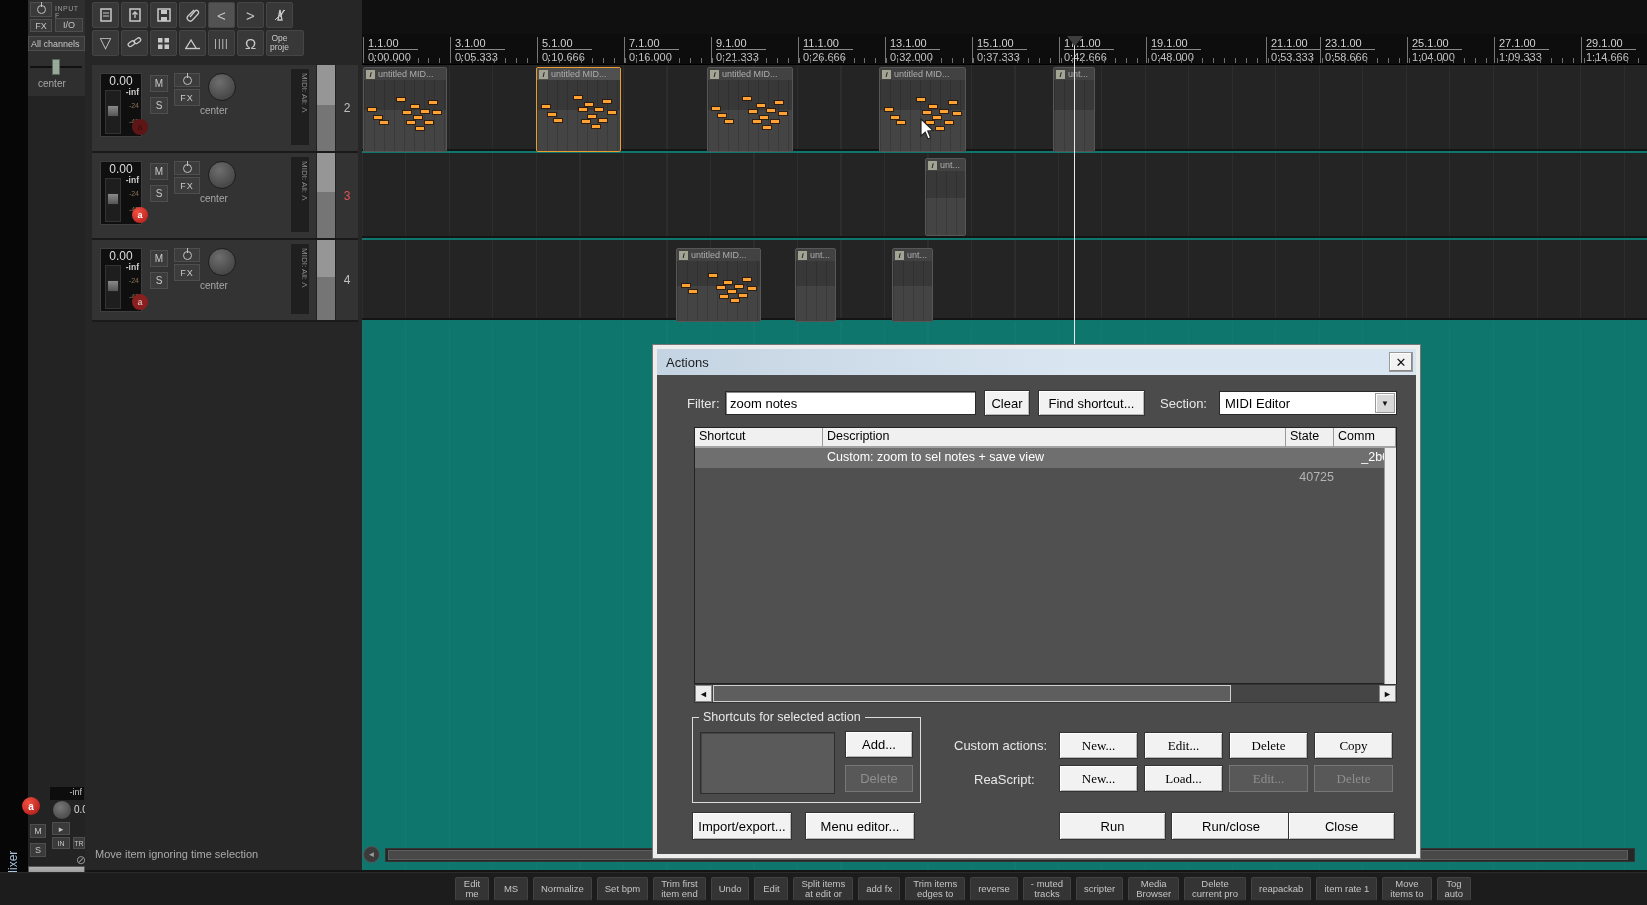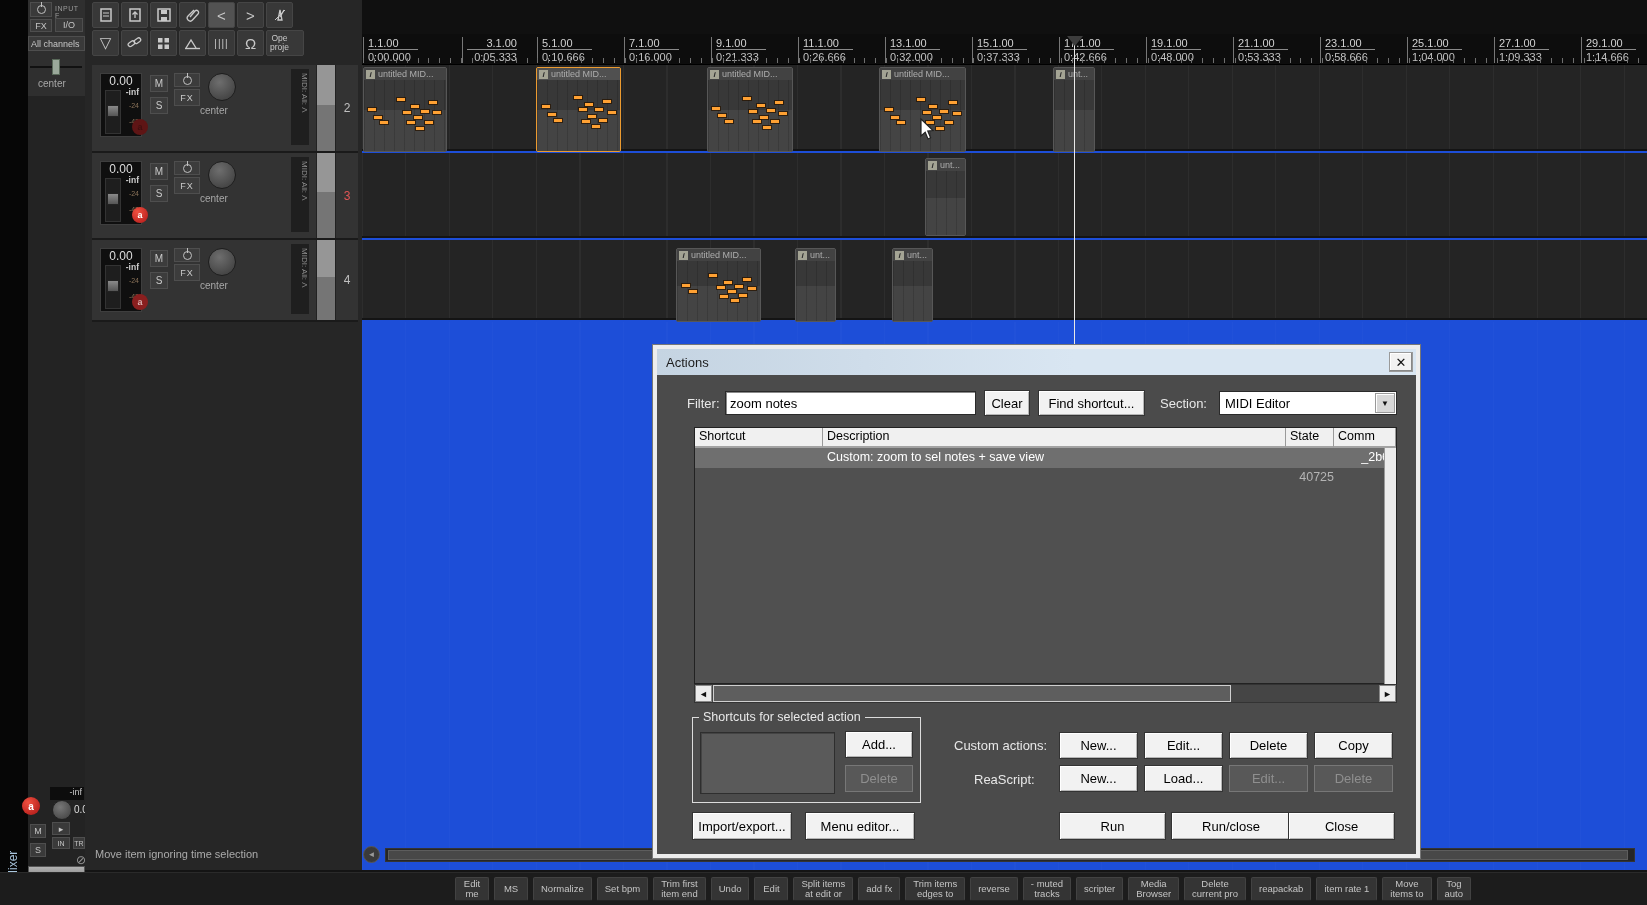--- a/index.html
+++ b/index.html
@@ -57,21 +57,21 @@
   .fx-btn { position:absolute; left:82px; top:24px; width:26px; height:17px; background:#3c3c3c; border:1px solid #4e4e4e; color:#c9c9c9; font-size:9px; display:flex; align-items:center; justify-content:center; letter-spacing:1px; }
   .knob { position:absolute; left:116px; top:8px; width:28px; height:28px; border-radius:50%; background:radial-gradient(circle at 40% 32%,#6e6e6e,#383838); border:1px solid #1e1e1e; }
   .knob-label { position:absolute; left:108px; top:40px; color:#a8a8a8; font-size:10px; }
   .midistrip { position:absolute; left:199px; top:4px; width:18px; bottom:6px; background:#1f1f1f; color:#8f8f8f; font-size:8px; writing-mode:vertical-rl; padding-top:4px; text-align:left; overflow:hidden; }
   .vscroll-strip { position:absolute; left:224px; top:0; width:20px; height:100%; background:linear-gradient(180deg,#969696 0 46%,#757575 46%); border-left:1px solid #222; border-right:1px solid #222; }
   .tracknum { position:absolute; left:244px; top:0; width:22px; height:100%; display:flex; align-items:center; justify-content:center; font-size:12px; }
 
   #status-text { position:absolute; left:10px; top:848px; color:#ababab; font-size:11px; }
 
   
-  #arrange { position:absolute; left:362px; top:0; width:1285px; height:870px; background:#1d4ed8; }
+  #arrange { position:absolute; left:362px; top:0; width:1285px; height:870px; background:#0f766e; }
   #arr-topstrip { position:absolute; left:0; top:0; width:100%; height:34px; background:#101010; }
   #ruler { position:absolute; left:0; top:34px; width:100%; height:31px; background:#0d0d0d; border-bottom:1px solid #000; }
   #ruler::after { content:""; position:absolute; left:1px; bottom:1px; width:100%; height:5px; background:repeating-linear-gradient(90deg,#6f6f6f 0 1px,transparent 1px 10.9px); }
   .tick { position:absolute; top:3px; height:26px; border-left:1px solid #777; padding-left:4px; }
   .tick .tm { color:#d2d2d2; font-size:11px; border-bottom:1px solid #8a8a8a; min-width:50px; padding-bottom:0px; }
   .tick .tt { color:#c2c2c2; font-size:11px; margin-top:1px; }
   .arr-row { position:absolute; left:0; width:100%; background:#242424; border-bottom:2px solid #141414;
              background-image:repeating-linear-gradient(90deg,rgba(255,255,255,.045) 0 1px,transparent 1px 43.5px); }
   #arr-below { position:absolute; left:0; top:322px; width:100%; height:548px;
                background-image:repeating-linear-gradient(90deg,rgba(255,255,255,.02) 0 1px,transparent 1px 43.5px); }
@@ -117,21 +117,21 @@
   .lrow div { padding:2px 4px; overflow:hidden; white-space:nowrap; }
   .lrow .cmd { text-align:right; padding-right:0; }
   #dlg-vscroll { position:absolute; right:0; top:20px; width:12px; height:237px; background:#ececec; border-left:1px solid #999; }
   #dlg-hscroll { position:absolute; left:37px; top:335px; width:703px; height:19px; background:#454545; border:1px solid #333; }
   .hs-arrow { position:absolute; top:0; width:17px; height:17px; background:#ececec; border:1px solid #888; color:#111; font-size:9px; display:flex; align-items:center; justify-content:center; }
   #dlg-hscroll .thumb { position:absolute; left:18px; top:0; width:518px; height:17px; background:#5e5e5e; border:1px solid #cfcfcf; }
   #dlg-group { position:absolute; left:35px; top:368px; width:229px; height:86px; border:1px solid #dcdcdc; }
   #dlg-group .glabel { position:absolute; left:6px; top:-8px; background:#4b4b4b; padding:0 4px; color:#e8e8e8; font-size:12.5px; }
   #dlg-group .gbox { position:absolute; left:7px; top:14px; width:135px; height:62px; background:#5a5a5a; border:1px solid #2e2e2e; box-shadow:inset 1px 1px 0 #444; }
   .actbtn-row { position:absolute; display:flex; gap:6px; }
-  .actbtn { position:relative; width:79px; height:27px; background:#f2f2f2; border:1px solid #333; box-shadow:inset 1px 1px 0 #fff,inset -1px -1px 0 #b5b5b5; color:#000; font-size:13px; display:flex; align-items:center; justify-content:center; }
+  .actbtn { position:relative; width:79px; height:27px; background:#f2f2f2; border:1px solid #333; box-shadow:inset 1px 1px 0 #fff,inset -1px -1px 0 #b5b5b5; color:#000; font-size:13px; display:flex; align-items:center; justify-content:center;font-family:Liberation Serif, serif; }
   .actbtn.disabled { background:#585858; color:#8f8f8f; border-color:#777; box-shadow:none; }
 </style>
 </head>
 <body>
 
 <div id="stage">
 
   <div id="farleft">
     <div id="mixer-tab" class="vtab">Mixer</div>
     <div id="est-tab" class="vtab">EST</div>
@@ -313,21 +313,21 @@
 
   <div id="arrange">
     <div id="arr-topstrip"></div>
     <div id="ruler">
 
         <div class="tick" style="left: 1px;">
           <div class="tm">1.1.00</div>
           <div class="tt">0:00.000</div>
         </div>
 
-        <div class="tick" style="left: 100px; text-align: right;">
+        <div class="tick" style="left: 88px;">
           <div class="tm">3.1.00</div>
           <div class="tt">0:05.333</div>
         </div>
 
         <div class="tick" style="left: 175px;">
           <div class="tm">5.1.00</div>
           <div class="tt">0:10.666</div>
         </div>
 
         <div class="tick" style="left: 262px;">
@@ -358,21 +358,21 @@
         <div class="tick" style="left: 697px;">
           <div class="tm">17.1.00</div>
           <div class="tt">0:42.666</div>
         </div>
 
         <div class="tick" style="left: 784px;">
           <div class="tm">19.1.00</div>
           <div class="tt">0:48.000</div>
         </div>
 
-        <div class="tick" style="left: 871px;">
+        <div class="tick" style="left: 904px;">
           <div class="tm">21.1.00</div>
           <div class="tt">0:53.333</div>
         </div>
 
         <div class="tick" style="left: 958px;">
           <div class="tm">23.1.00</div>
           <div class="tt">0:58.666</div>
         </div>
 
         <div class="tick" style="left: 1045px;">

